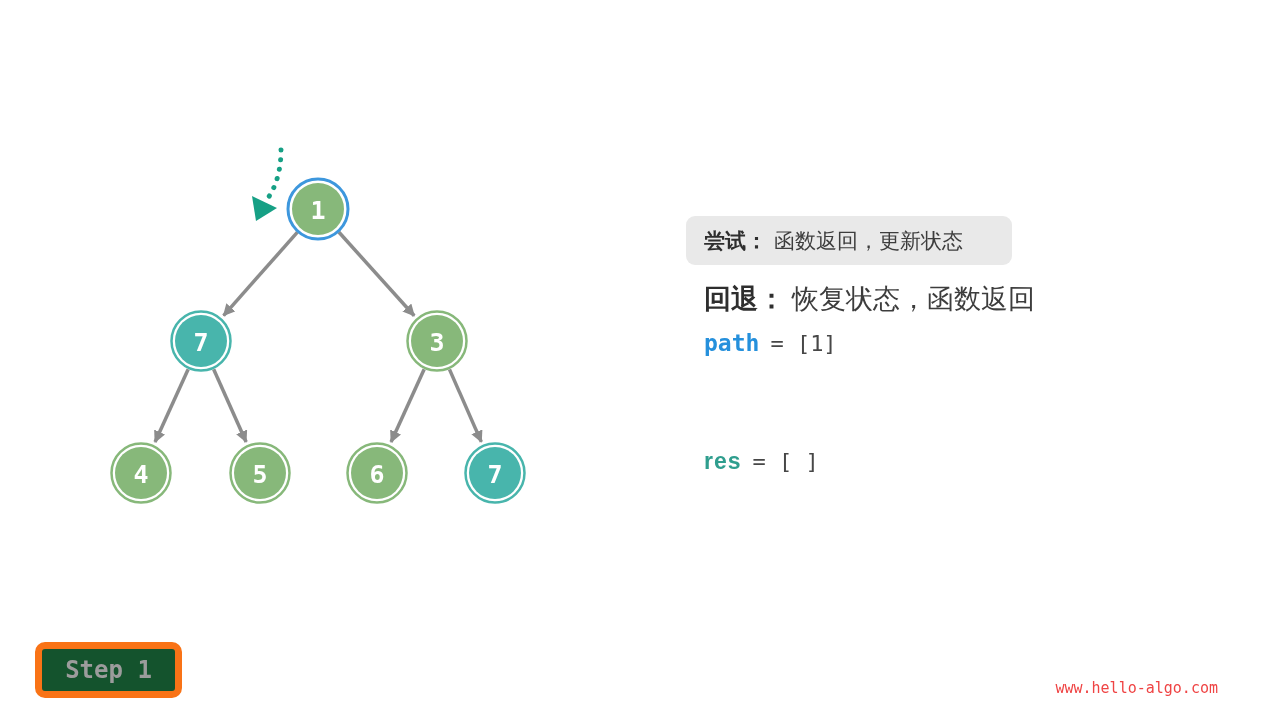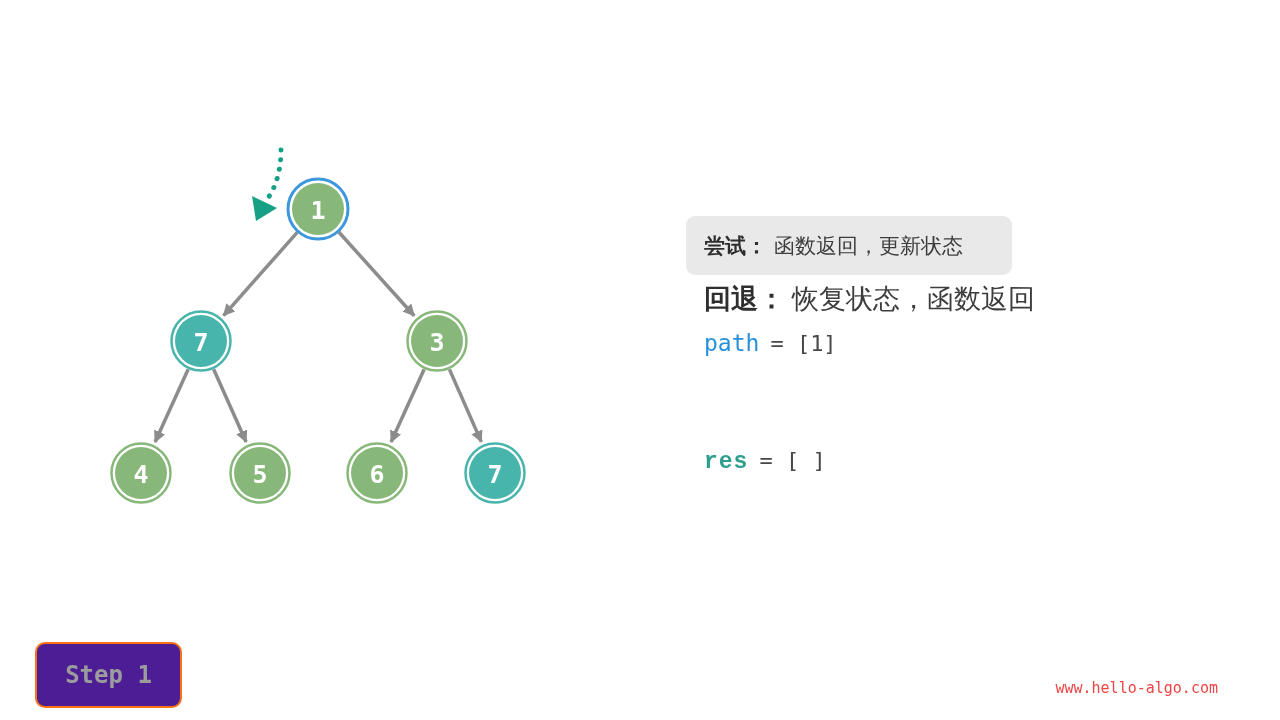--- a/index.html
+++ b/index.html
@@ -2,46 +2,46 @@
 <html><head>
 <meta charset="utf-8">
 <style>
   html,body{margin:0;padding:0;}
   body{
     width:1280px;height:720px;background:#ffffff;position:relative;overflow:hidden;
     font-family:"Liberation Sans",sans-serif;
   }
   #tree-svg{position:absolute;left:0;top:0;}
   .hl-box{
-    position:absolute;left:686px;top:216px;width:326px;height:59px;
+    position:absolute;left:686px;top:216px;width:326px;height:49px;
     background:#e9e9e9;border-radius:9px;box-sizing:border-box;
     display:flex;align-items:center;padding-left:18px;
     font-size:21px;color:#3d3d3d;white-space:nowrap;
   }
   .plain-line{
     position:absolute;left:704px;font-size:27px;color:#3d3d3d;white-space:nowrap;
   }
   .label-bold{font-weight:bold;color:#2e2e2e;margin-right:7px;}
   .code-line{
     position:absolute;left:704px;
     font-family:"DejaVu Sans Mono","Liberation Mono",monospace;
     font-size:22px;color:#474747;white-space:nowrap;
   }
   .var-path{
-    color:#2590dc;font-weight:normal;font-size:23px;
+    color:#2590dc;font-weight:bold;font-size:23px;
     font-family:"DejaVu Sans Mono","Liberation Mono",monospace;
   }
   .var-res{
     color:#2f9e8e;font-weight:bold;font-size:23px;letter-spacing:1px;
-    font-family:Liberation Mono, monospace;
+    font-family:Liberation Sans, sans-serif;
   }
   .code-value{margin-left:11px;}
   .step-box{
-    position:absolute;left:35px;top:642px;width:147px;height:66px;
-    border:2px solid #f97316;border-radius:10px;background:#4c1d95;
+    position:absolute;left:35px;top:642px;width:147px;height:56px;
+    border:7px solid #f97316;border-radius:10px;background:#14532d;
     box-sizing:border-box;display:flex;align-items:center;justify-content:center;
     font-family:"DejaVu Sans Mono","Liberation Mono",monospace;
     font-weight:bold;font-size:24px;color:#9c9c9c;
   }
   .watermark{
     position:absolute;right:62px;top:679px;
     font-family:"DejaVu Sans Mono","Liberation Mono",monospace;
     font-size:15px;color:#ef4444;
   }
 </style>

